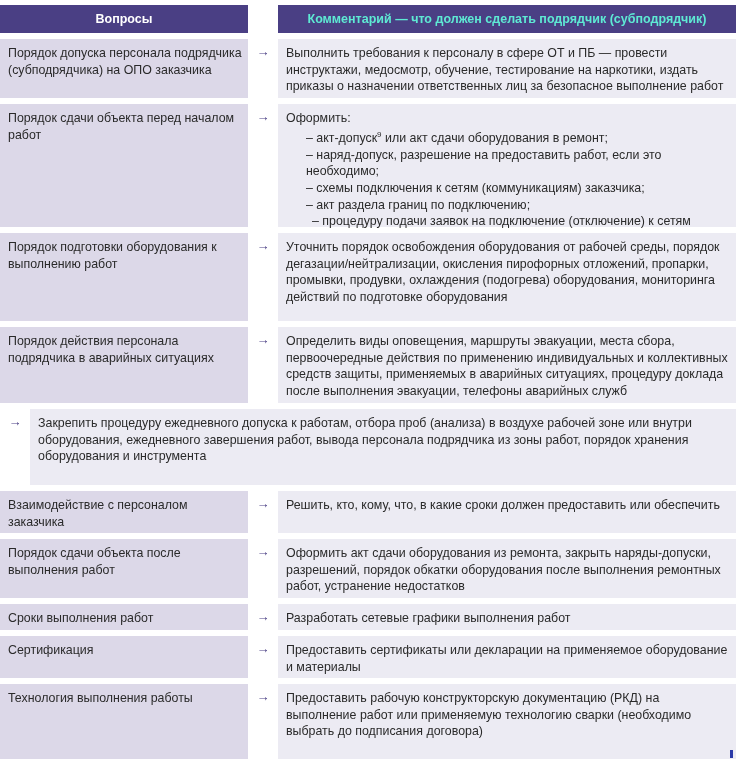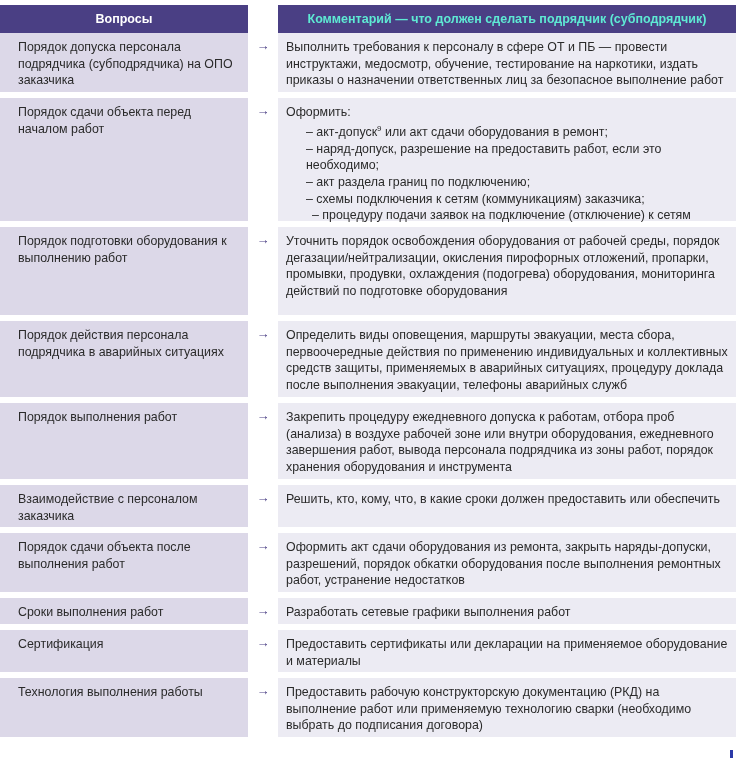--- a/index.html
+++ b/index.html
@@ -1,27 +1,27 @@
 <!DOCTYPE html>
 <html><head>
 <meta charset="utf-8">
 <style>
   html, body { margin: 0; padding: 0; background: #ffffff; }
   body { width: 736px; height: 766px; position: relative; overflow: hidden;
          font-family: "Liberation Sans", sans-serif; color: #2a2a2a; }
   .table { position: absolute; left: 0; top: 5px; width: 736px; }
-  .hdr { display: flex; height: 28px; }
+  .hdr { display: flex; height: 28px; margin-bottom: 6px; }
   .hdr .c1 { width: 248px; background: #4a3f84; color: #fff; font-weight: bold;
              font-size: 12.5px; display: flex; align-items: center; justify-content: center; }
   .hdr .gap { width: 30px; }
   .hdr .c2 { flex: 1; background: #4a3f84; color: #5eead4; font-weight: bold;
              font-size: 12.5px; display: flex; align-items: center; justify-content: center; }
   .row { display: flex; margin-bottom: 6px; }
   .row .q { width: 248px; background: #dcd8e8; box-sizing: border-box;
-            padding: 6px 6px 6px 18px; font-size: 12.4px; line-height: 16.7px; }
+            padding: 6px 6px 6px 8px; font-size: 12.4px; line-height: 16.7px; }
   .row .arr { width: 30px; text-align: center; font-size: 13px; color: #4a3f84;
               padding-top: 5px; line-height: 16.7px; }
   .row .a { flex: 1; background: #ecebf3; box-sizing: border-box;
             padding: 6px 6px 6px 8px; font-size: 12.4px; line-height: 16.7px; }
   .li { padding-left: 20px; }
   .li:before { content: "– "; }
   .li.last { padding-left: 26px; }
   sup { font-size: 8px; }
   .mark { position: absolute; right: 3px; bottom: 8px; width: 3px; height: 8px;
           background: #2b3aa8; }
@@ -42,40 +42,39 @@
     <div class="a">Выполнить требования к персоналу в сфере ОТ и ПБ — провести инструктажи, медосмотр, обучение, тестирование на наркотики, издать приказы о назначении ответственных лиц за безопасное выполнение работ</div>
   </div>
 
   <div class="row" style="height:123px">
     <div class="q">Порядок сдачи объекта перед началом работ</div>
     <div class="arr">→</div>
     <div class="a">
       <div>Оформить:</div>
       <div class="li"><span>акт-допуск</span><sup>9</sup><span> или акт сдачи оборудования в ремонт;</span></div>
       <div class="li">наряд-допуск, разрешение на предоставить работ, если это необходимо;</div>
+      <div class="li">схемы подключения к сетям (коммуникациям) заказчика;</div>
       <div class="li">акт раздела границ по подключению;</div>
-      <div class="li">схемы подключения к сетям (коммуникациям) заказчика;</div>
       <div class="li last" style="text-indent:0;">процедуру подачи заявок на подключение (отключение) к сетям (коммуникациям)</div>
     </div>
   </div>
 
   <div class="row" style="height:88px">
     <div class="q">Порядок подготовки оборудования к выполнению работ</div>
     <div class="arr">→</div>
     <div class="a">Уточнить порядок освобождения оборудования от рабочей среды, порядок дегазации/нейтрализации, окисления пирофорных отложений, пропарки, промывки, продувки, охлаждения (подогрева) оборудования, мониторинга действий по подготовке оборудования</div>
   </div>
 
   <div class="row" style="height:76px">
     <div class="q">Порядок действия персонала подрядчика в аварийных ситуациях</div>
     <div class="arr">→</div>
     <div class="a">Определить виды оповещения, маршруты эвакуации, места сбора, первоочередные действия по применению индивидуальных и коллективных средств защиты, применяемых в аварийных ситуациях, процедуру доклада после выполнения эвакуации, телефоны аварийных служб</div>
   </div>
 
   <div class="row" style="height:76px">
-    <div class="q">Порядок выполнения работ</div>
     <div class="arr">→</div>
     <div class="a">Закрепить процедуру ежедневного допуска к работам, отбора проб (анализа) в воздухе рабочей зоне или внутри оборудования, ежедневного завершения работ, вывода персонала подрядчика из зоны работ, порядок хранения оборудования и инструмента</div>
   </div>
 
   <div class="row" style="height:42px">
     <div class="q">Взаимодействие с персоналом заказчика</div>
     <div class="arr">→</div>
     <div class="a">Решить, кто, кому, что, в какие сроки должен предоставить или обеспечить</div>
   </div>
 
@@ -90,20 +89,20 @@
     <div class="arr">→</div>
     <div class="a">Разработать сетевые графики выполнения работ</div>
   </div>
 
   <div class="row" style="height:42px">
     <div class="q">Сертификация</div>
     <div class="arr">→</div>
     <div class="a">Предоставить сертификаты или декларации на применяемое оборудование и материалы</div>
   </div>
 
-  <div class="row" style="height:59px">
+  <div class="row" style="height:75px">
     <div class="q">Технология выполнения работы</div>
     <div class="arr">→</div>
     <div class="a">Предоставить рабочую конструкторскую документацию (РКД) на выполнение работ или применяемую технологию сварки (необходимо выбрать до подписания договора)</div>
   </div>
 </div>
 
 <div class="mark"></div>
 
 </body></html>

